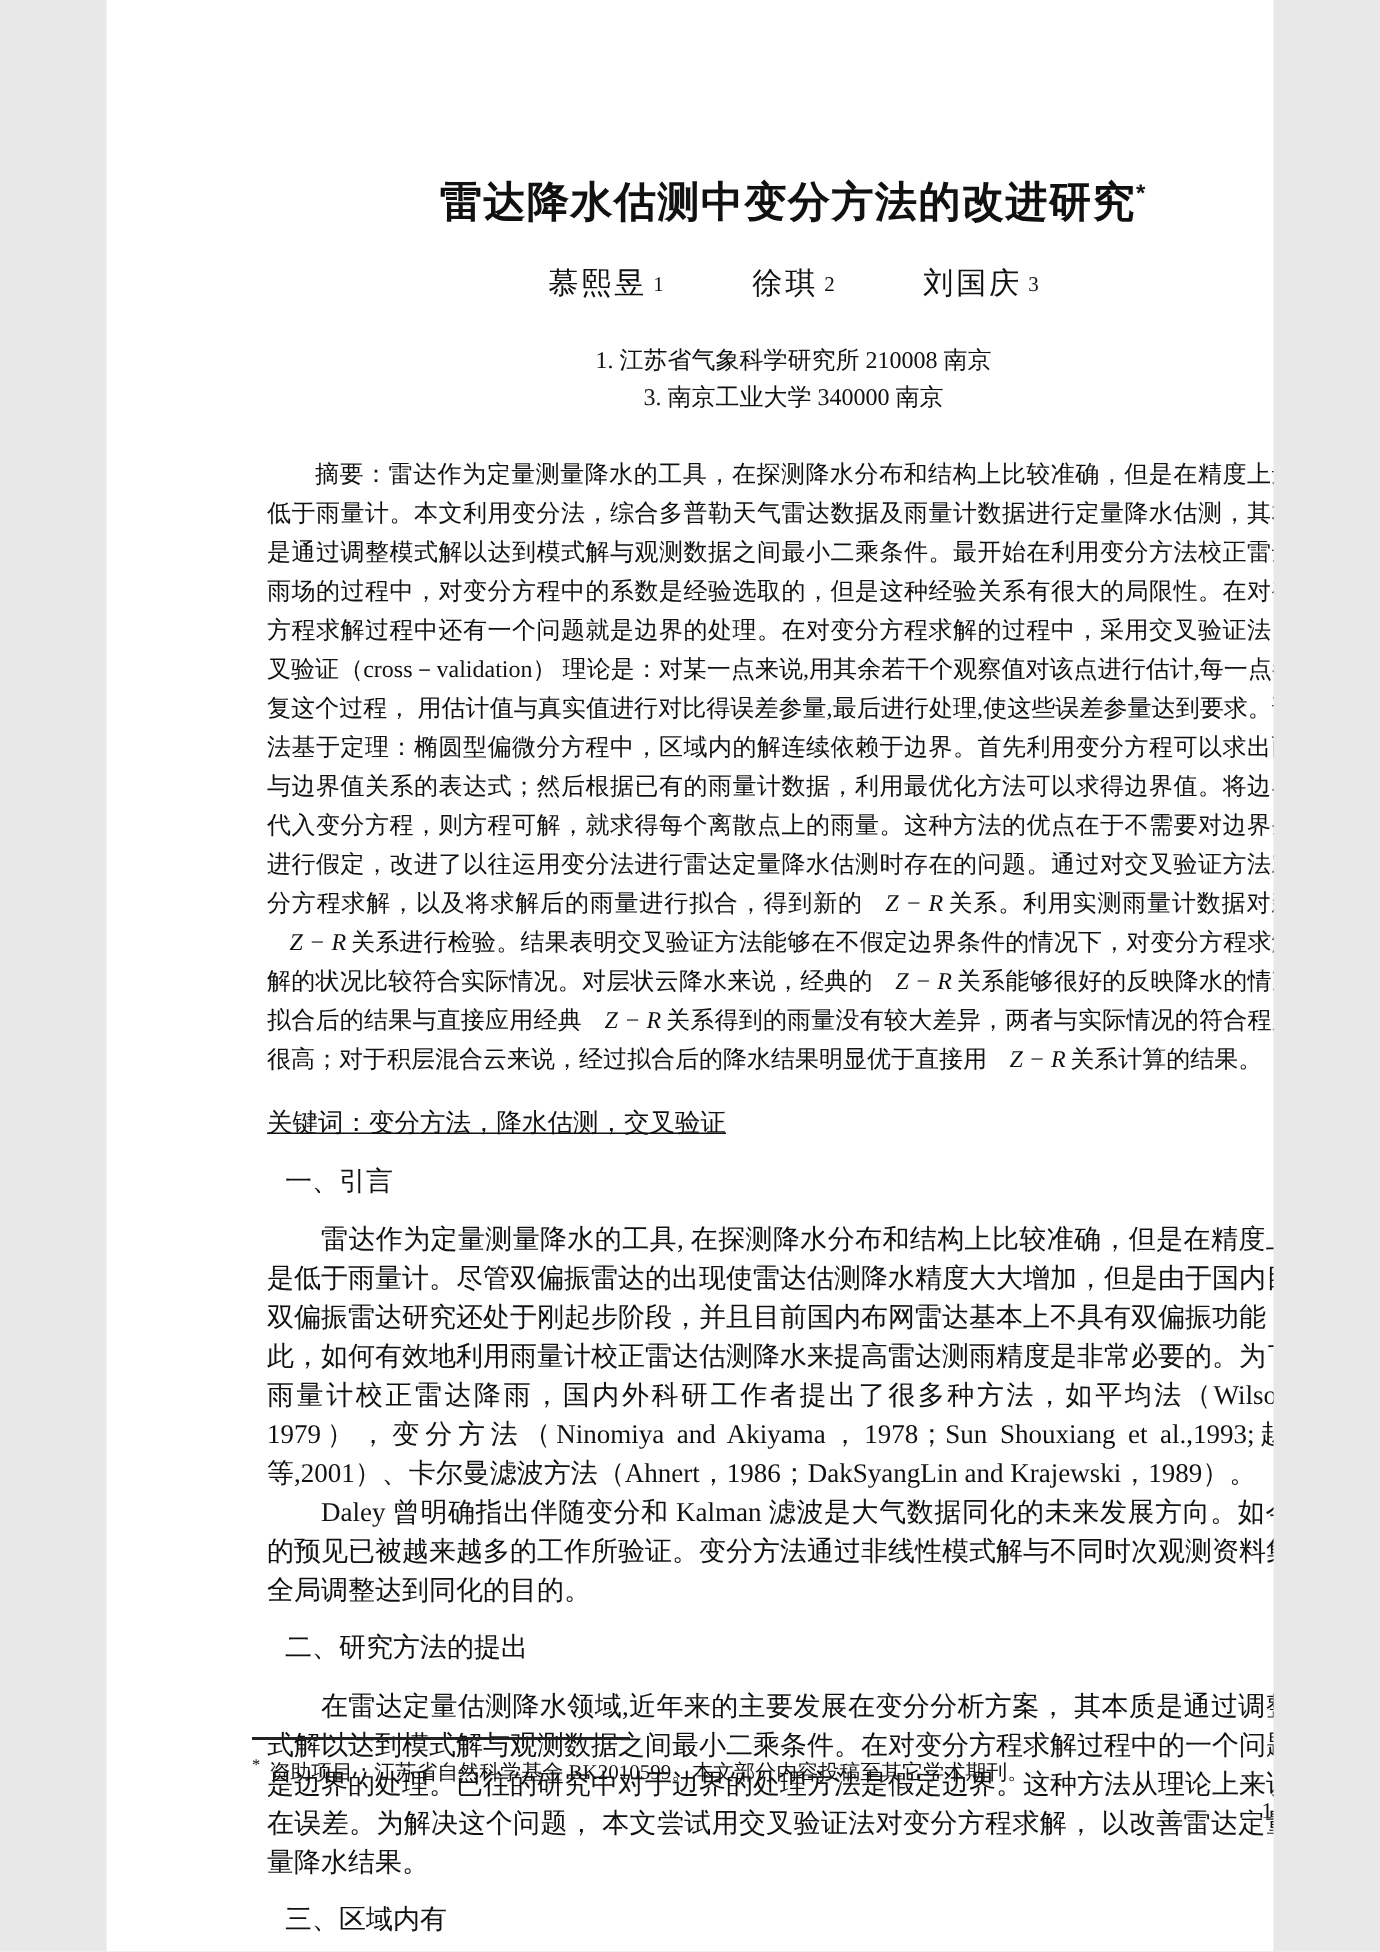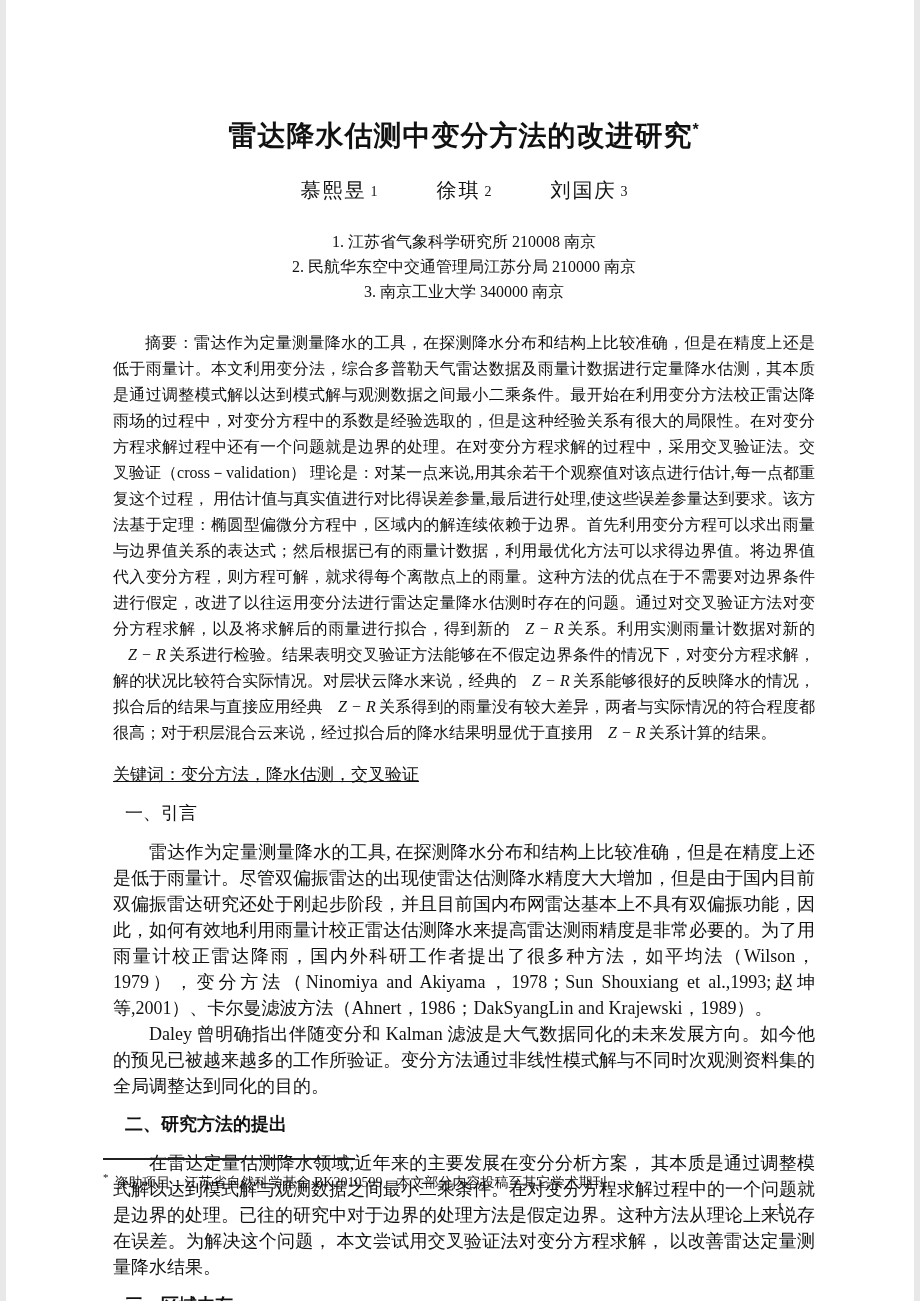--- a/index.html
+++ b/index.html
@@ -1,18 +1,18 @@
 <!DOCTYPE html>
 <html><head>
 <meta charset="utf-8">
 <style>
   html,body{margin:0;padding:0;background:#e8e8e8;}
   .page{
     position:relative;
-    width:908px;height:1301px;
+    width:778px;height:1301px;
     margin:0 auto;
     background:#ffffff;
     font-family:"Liberation Serif","DejaVu Serif",serif;
     color:#111;
     overflow:hidden;
   }
   .content{
     position:absolute;
     left:107px;top:0;
     width:702px;
@@ -56,21 +56,21 @@
     text-decoration:underline;
   }
   .sec-heading{
     font-size:18px;
     line-height:27px;
     margin:12px;
     font-weight:400;
   }
   .sec-heading.bold{
     font-family:"Liberation Sans","DejaVu Sans",sans-serif;
-    font-weight:700;
+    font-weight:400;
   }
   .body-p{
     margin:0;
     font-size:18px;
     line-height:26px;
     text-align:justify;
     text-indent:2em;
   }
   .mvar{
     font-style:italic;
@@ -119,21 +119,20 @@
     <h1 class="title"><span>雷达降水估测中变分方法的改进研究</span><sup>*</sup></h1>
 
     <div class="authors">
       <span class="author"><span>慕熙昱</span><span class="author-num">1</span></span>
       <span class="author"><span>徐琪</span><span class="author-num">2</span></span>
       <span class="author"><span>刘国庆</span><span class="author-num">3</span></span>
     </div>
 
     <div class="affiliations">
       <div>1. 江苏省气象科学研究所  210008  南京</div>
-      <div>2. 民航华东空中交通管理局江苏分局  210000  南京</div>
       <div>3. 南京工业大学  340000  南京</div>
     </div>
 
     <p class="abstract"><span class="">摘要：雷达作为定量测量降水的工具，在探测降水分布和结构上比较准确，但是在精度上还是低于雨量计。本文利用变分法，综合多普勒天气雷达数据及雨量计数据进行定量降水估测，其本质是通过调整模式解以达到模式解与观测数据之间最小二乘条件。最开始在利用变分方法校正雷达降雨场的过程中，对变分方程中的系数是经验选取的，但是这种经验关系有很大的局限性。在对变分方程求解过程中还有一个问题就是边界的处理。在对变分方程求解的过程中，采用交叉验证法。交叉验证（cross－validation） 理论是：对某一点来说,用其余若干个观察值对该点进行估计,每一点都重复这个过程， 用估计值与真实值进行对比得误差参量,最后进行处理,使这些误差参量达到要求。该方法基于定理：椭圆型偏微分方程中，区域内的解连续依赖于边界。首先利用变分方程可以求出雨量与边界值关系的表达式；然后根据已有的雨量计数据，利用最优化方法可以求得边界值。将边界值代入变分方程，则方程可解，就求得每个离散点上的雨量。这种方法的优点在于不需要对边界条件进行假定，改进了以往运用变分法进行雷达定量降水估测时存在的问题。通过对交叉验证方法对变分方程求解，以及将求解后的雨量进行拟合，得到新的</span><span class="mvar">Z − R</span><span class="">关系。利用实测雨量计数据对新的</span><span class="mvar">Z − R</span><span class="">关系进行检验。结果表明交叉验证方法能够在不假定边界条件的情况下，对变分方程求解，解的状况比较符合实际情况。对层状云降水来说，经典的</span><span class="mvar">Z − R</span><span class="">关系能够很好的反映降水的情况，拟合后的结果与直接应用经典</span><span class="mvar">Z − R</span><span class="">关系得到的雨量没有较大差异，两者与实际情况的符合程度都很高；对于积层混合云来说，经过拟合后的降水结果明显优于直接用</span><span class="mvar">Z − R</span><span class="">关系计算的结果。</span></p>
 
     <div class="keywords">关键词：变分方法，降水估测，交叉验证</div>
 
     <h2 class="sec-heading">一、引言</h2>
     <p class="body-p"><span class="">雷达作为定量测量降水的工具, 在探测降水分布和结构上比较准确，但是在精度上还是低于雨量计。尽管双偏振雷达的出现使雷达估测降水精度大大增加，但是由于国内目前双偏振雷达研究还处于刚起步阶段，并且目前国内布网雷达基本上不具有双偏振功能，因此，如何有效地利用雨量计校正雷达估测降水来提高雷达测雨精度是非常必要的。为了用雨量计校正雷达降雨，国内外科研工作者提出了很多种方法，如平均法（Wilson，1979），变分方法（Ninomiya and Akiyama，1978；Sun Shouxiang et al.,1993;赵坤等,2001）、卡尔曼滤波方法（Ahnert，1986；DakSyangLin and Krajewski，1989）。</span></p>
     <p class="body-p"><span class="">Daley 曾明确指出伴随变分和 Kalman 滤波是大气数据同化的未来发展方向。如今他的预见已被越来越多的工作所验证。变分方法通过非线性模式解与不同时次观测资料集的全局调整达到同化的目的。</span></p>

